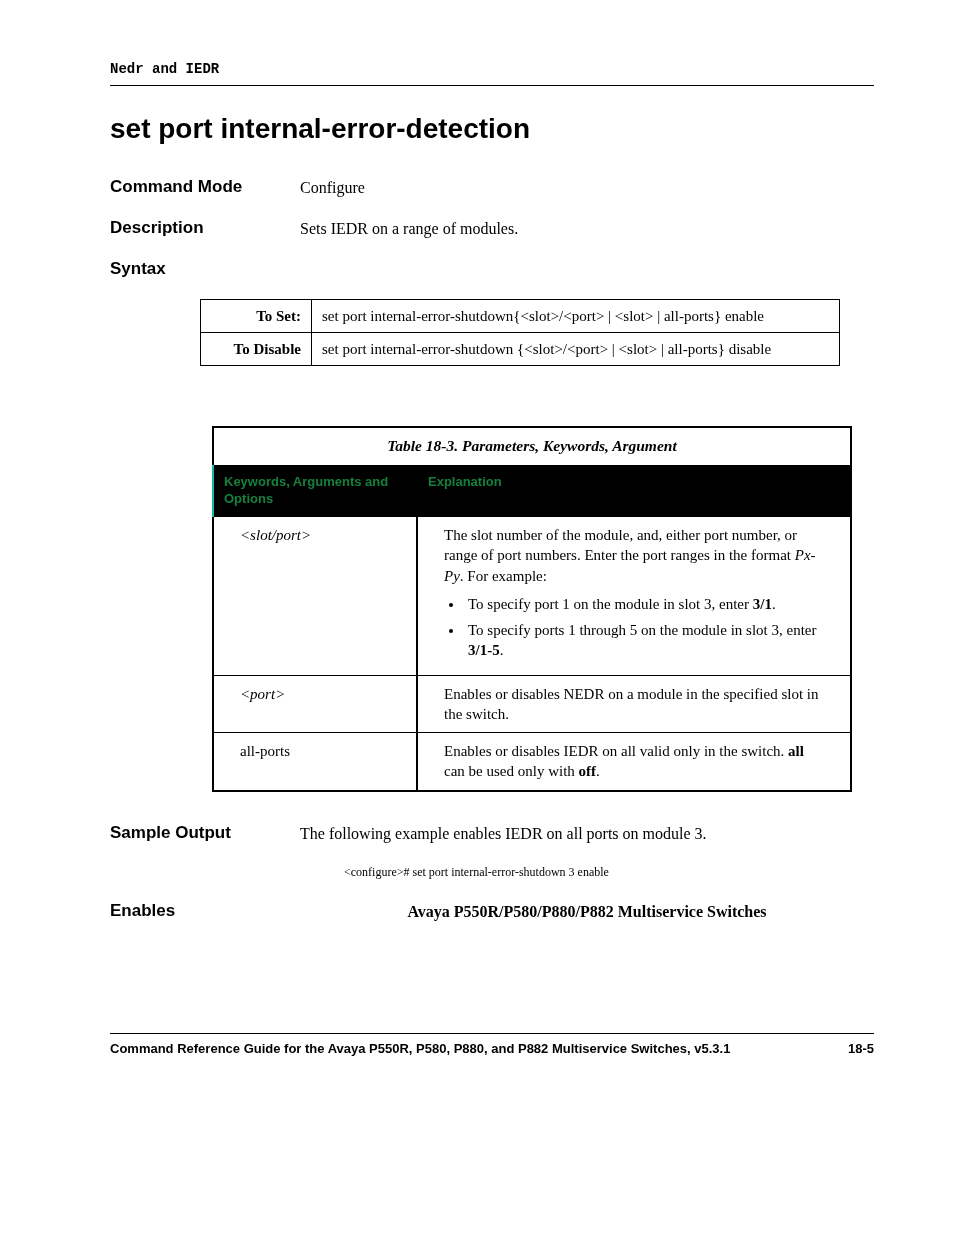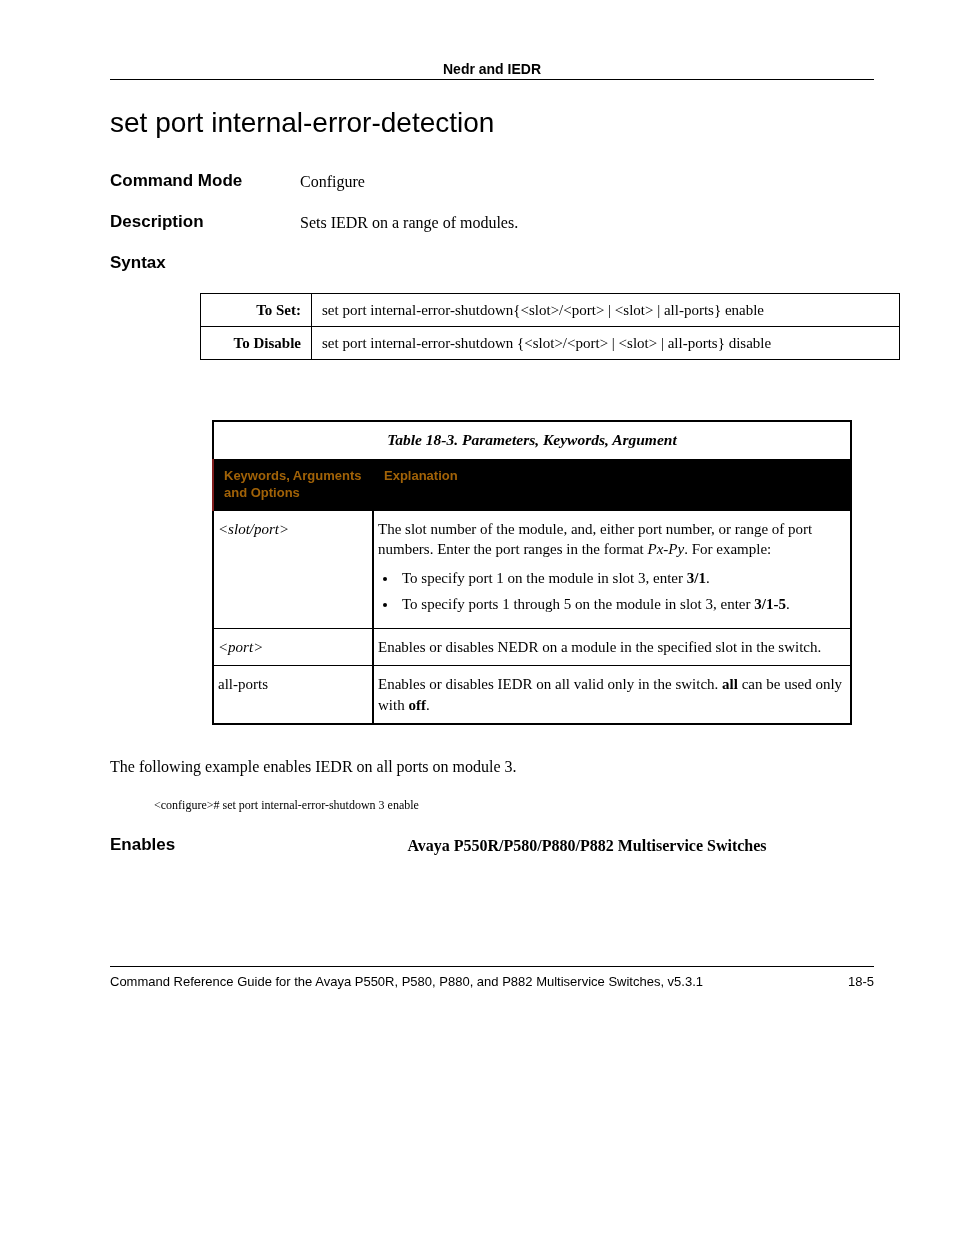--- a/index.html
+++ b/index.html
@@ -6,33 +6,34 @@
     font-family: "Times New Roman", Times, serif;
     font-size: 16px;
     color: #000;
     margin: 0;
     padding: 60px 80px 40px 110px;
     width: 954px;
     box-sizing: border-box;
     line-height: 1.35;
   }
   .running-head {
-    text-align: center;
-    font-family: Liberation Sans, sans-serif;
+    text-align: left;
+    font-family: Liberation Mono, monospace;
     font-weight: bold;
     font-size: 14px;
+    margin-bottom: 6px;
   }
   hr.top-rule {
     border: none;
     border-top: 1px solid #000;
     margin: 0 0 24px 0;
   }
   h1.page-title {
     font-family: Arial, Helvetica, sans-serif;
-    font-weight: normal;
+    font-weight: bold;
     font-size: 28px;
     margin: 0 0 28px 0;
   }
   .row {
     display: flex;
     margin-bottom: 18px;
   }
   .side-label {
     font-family: Arial, Helvetica, sans-serif;
     font-weight: bold;
@@ -50,21 +51,21 @@
     font-weight: bold;
     text-align: center;
   }
   .syntax-block {
     margin-left: 90px;
     margin-top: 14px;
     margin-bottom: 60px;
   }
   table.syntax {
     border-collapse: collapse;
-    width: 700px;
+    width: 640px;
   }
   table.syntax td {
     border: 1px solid #000;
     padding: 6px 10px;
     vertical-align: top;
     font-size: 15px;
   }
   table.syntax td.sh {
     font-family: "Times New Roman", Times, serif;
     font-weight: bold;
@@ -88,32 +89,32 @@
     font-weight: bold;
     text-align: center;
     padding: 8px 4px;
     border-top: 2px solid #000;
     border-left: 2px solid #000;
     border-right: 2px solid #000;
     font-size: 15.5px;
   }
   table.params th {
     background: #000;
-    color: #a16207;
+    color: #15803d;
     font-family: Arial, Helvetica, sans-serif;
     font-weight: bold;
     font-size: 13px;
     text-align: left;
     padding: 8px 10px;
-    border-left: 2px solid #7f1d1d;
+    border-left: 2px solid #14b8a6;
     border-right: 2px solid #000;
     vertical-align: top;
   }
   table.params td {
-    padding: 8px 4px;
+    padding: 8px 26px;
     vertical-align: top;
     font-size: 15px;
     border-left: 2px solid #000;
     border-right: 2px solid #000;
     border-top: 1px solid #000;
   }
   table.params tr:last-child td {
     border-bottom: 2px solid #000;
   }
   table.params td.kw {
@@ -135,20 +136,21 @@
     font-size: 12px;
   }
   .footer {
     margin-top: 110px;
     border-top: 1px solid #000;
     padding-top: 6px;
     display: flex;
     justify-content: space-between;
     font-family: Arial, Helvetica, sans-serif;
     font-size: 13px;
+    font-weight: bold;
   }
 </style>
 </head>
 <body>
 
 <div class="running-head">Nedr and IEDR</div>
 <hr class="top-rule">
 
 <h1 class="page-title">set port internal-error-detection</h1>
 
@@ -212,20 +214,21 @@
       <td class="kw">all-ports</td>
       <td>
         <span>Enables or disables IEDR on all valid only in the switch. </span><span class="bold">all</span><span> can be used only with </span><span class="bold">off</span><span>.</span>
       </td>
     </tr>
   </tbody>
     </table>
 </div>
 
 <div class="row">
+  <div class="side-label">Sample Output</div>
   <div class="side-body">
     <span>The following example enables IEDR on all ports on module 3.</span>
     <div class="sample-output-code">&lt;configure&gt;# set port internal-error-shutdown 3 enable</div>
   </div>
 </div>
 
 <div class="row" style="margin-top:20px">
   <div class="side-label">Enables</div>
   <div class="side-body bold-serif">Avaya P550R/P580/P880/P882 Multiservice Switches</div>
 </div>

